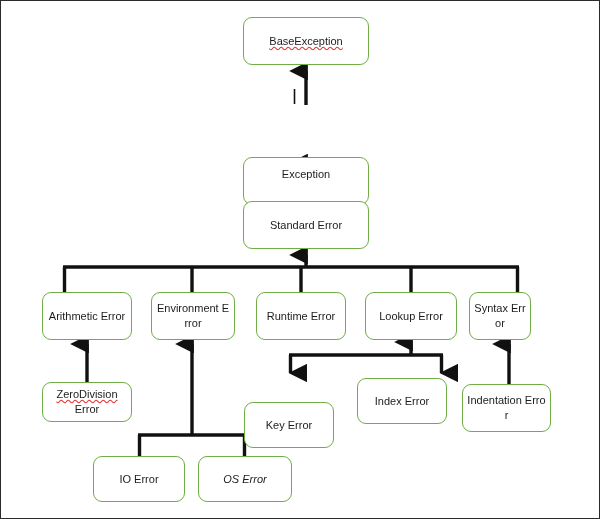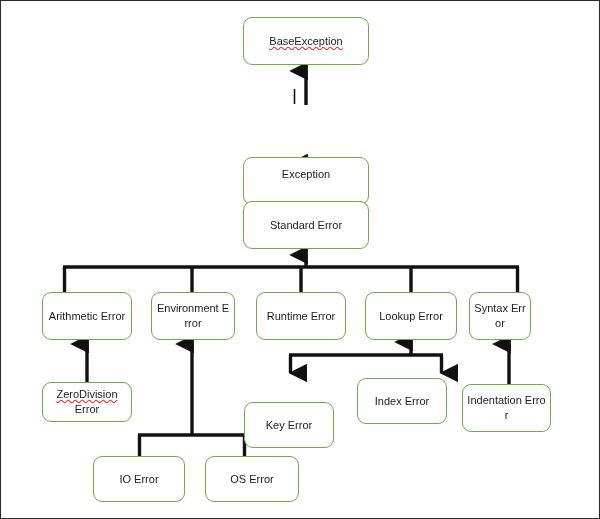--- a/index.html
+++ b/index.html
@@ -163,17 +163,17 @@
   </div>
 
   <div class="node" style="left:461px; top:383px; width:89px; height:48px;">
     <span class="label">Indentation Error</span>
   </div>
 
   <div class="node nowrap" style="left:92px; top:455px; width:92px; height:46px;">
     <span class="label">IO Error</span>
   </div>
 
-  <div class="node nowrap" style="left:204px; top:455px; width:94px; height:46px;">
+  <div class="node nowrap" style="left:197px; top:455px; width:94px; height:46px;font-style:italic;">
     <span class="label">OS Error</span>
   </div>
 
 </div>
 
 </body></html>

